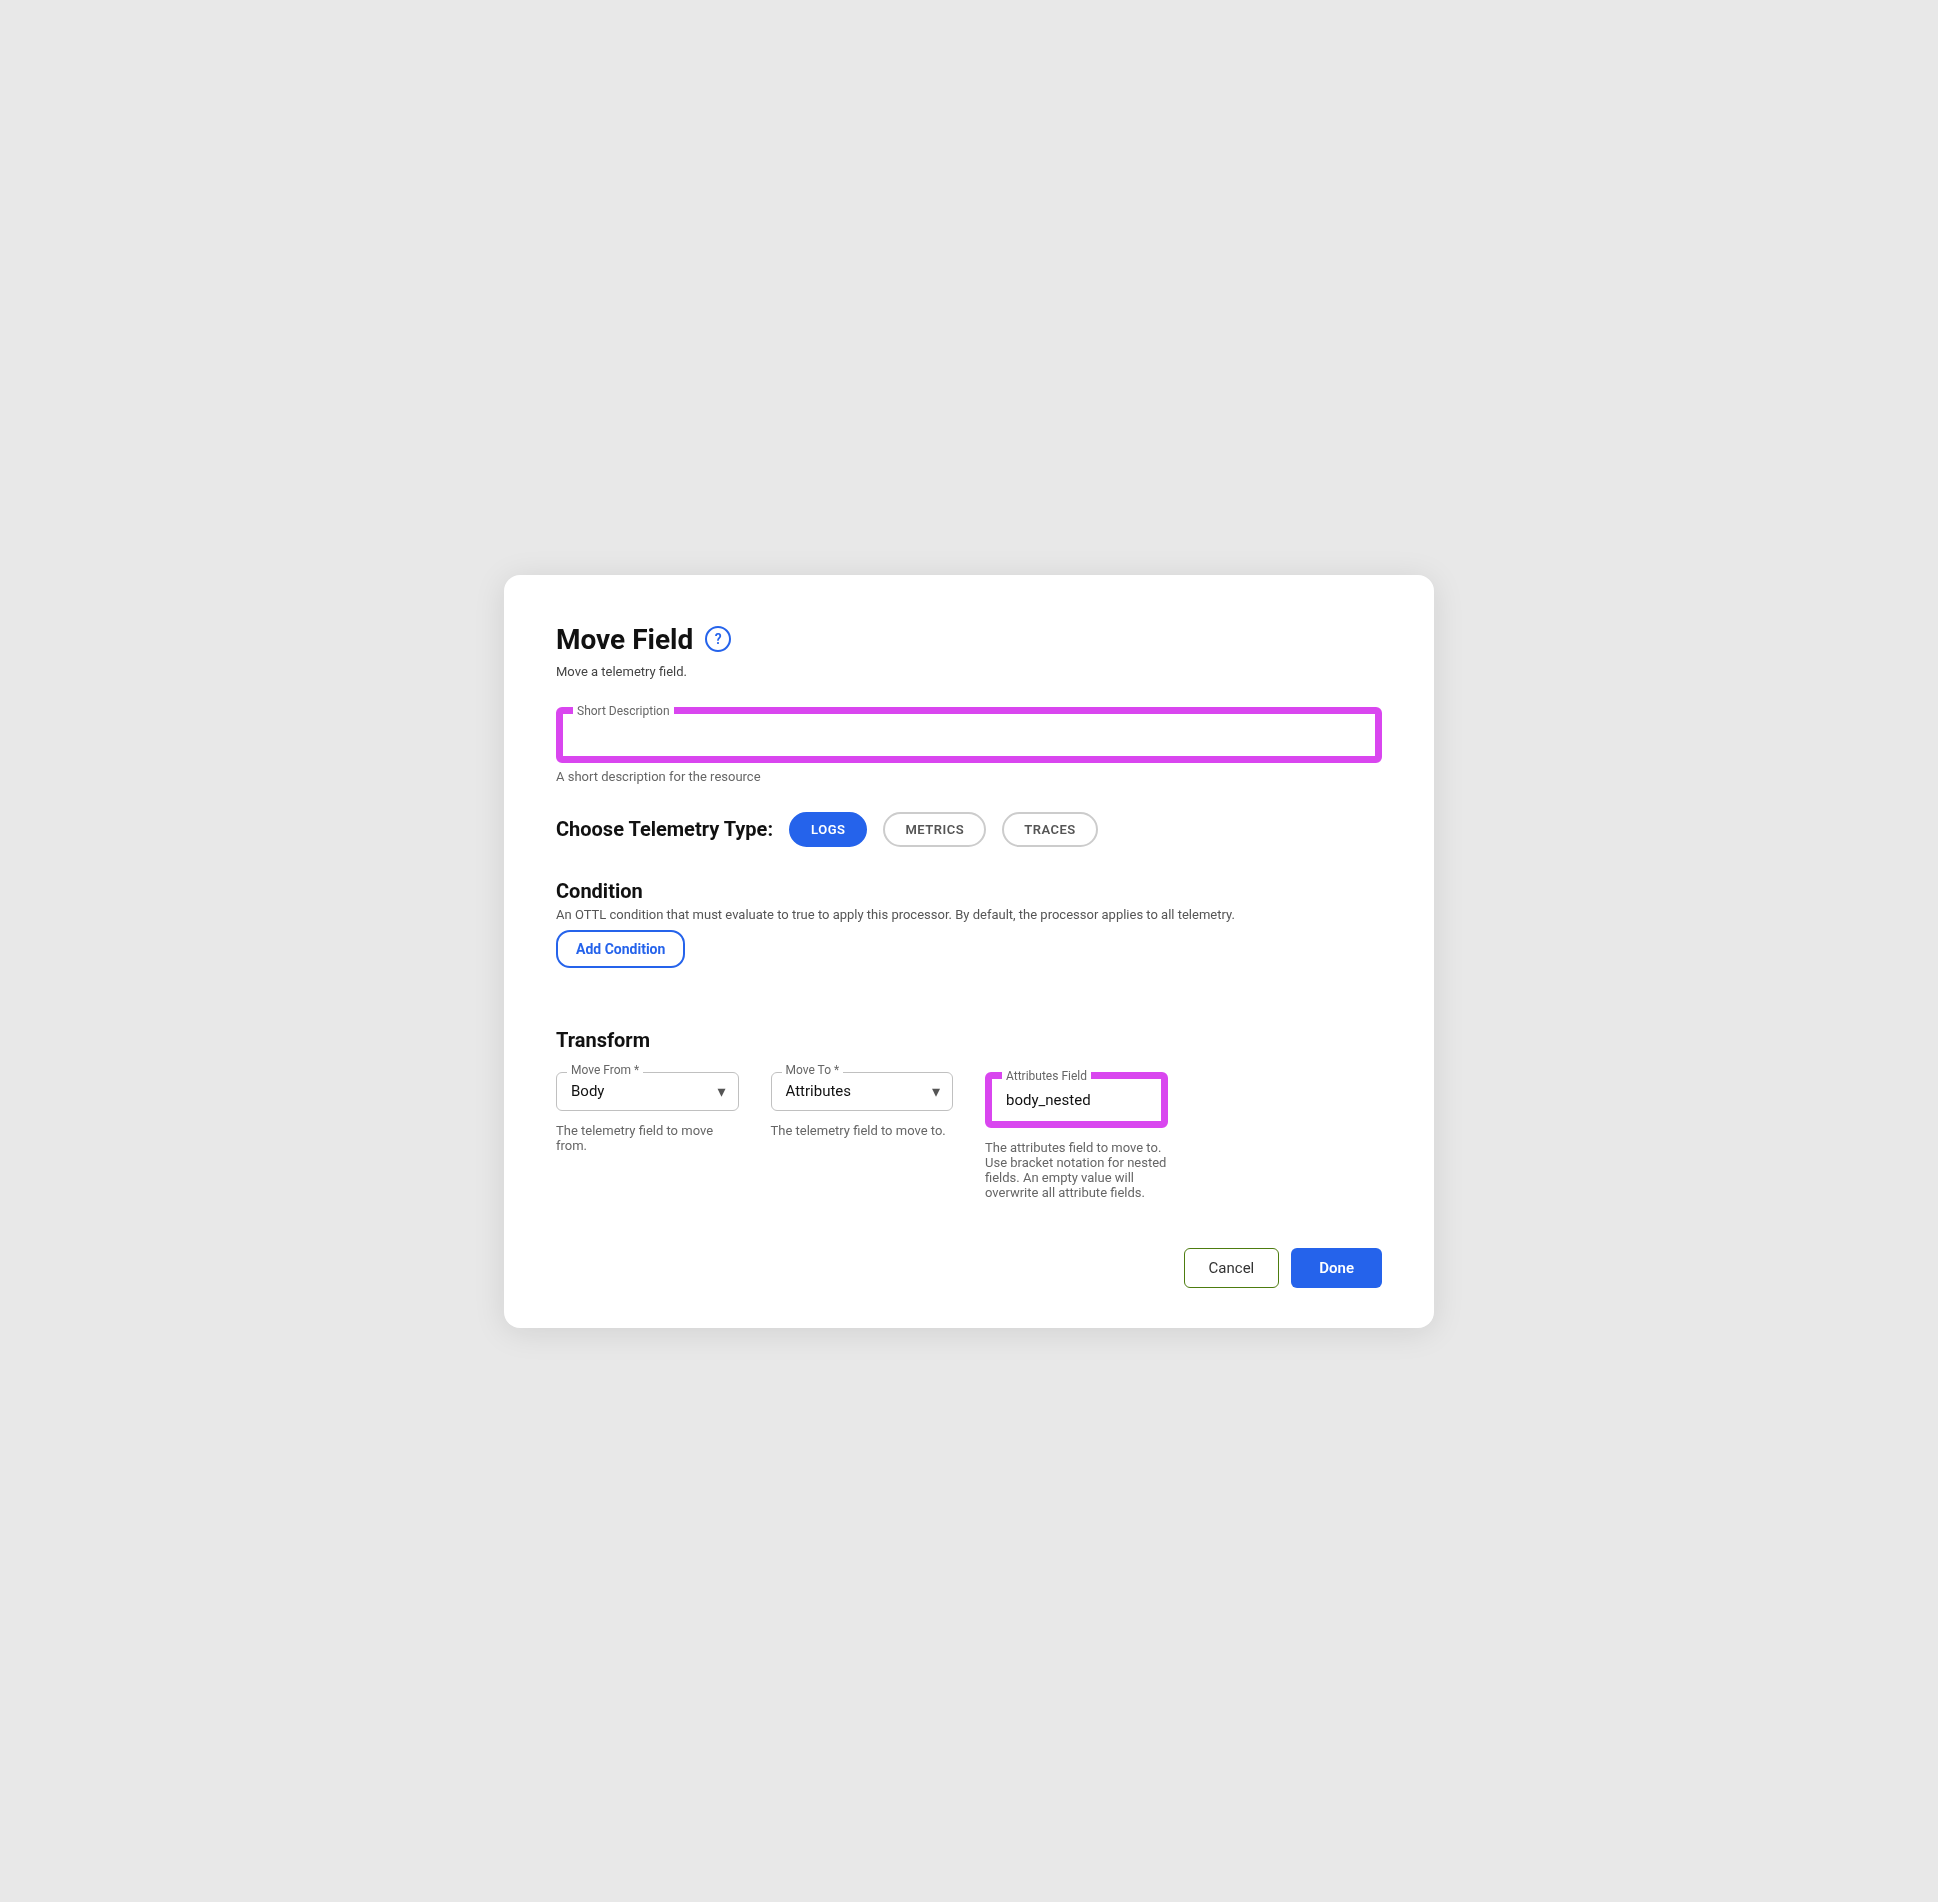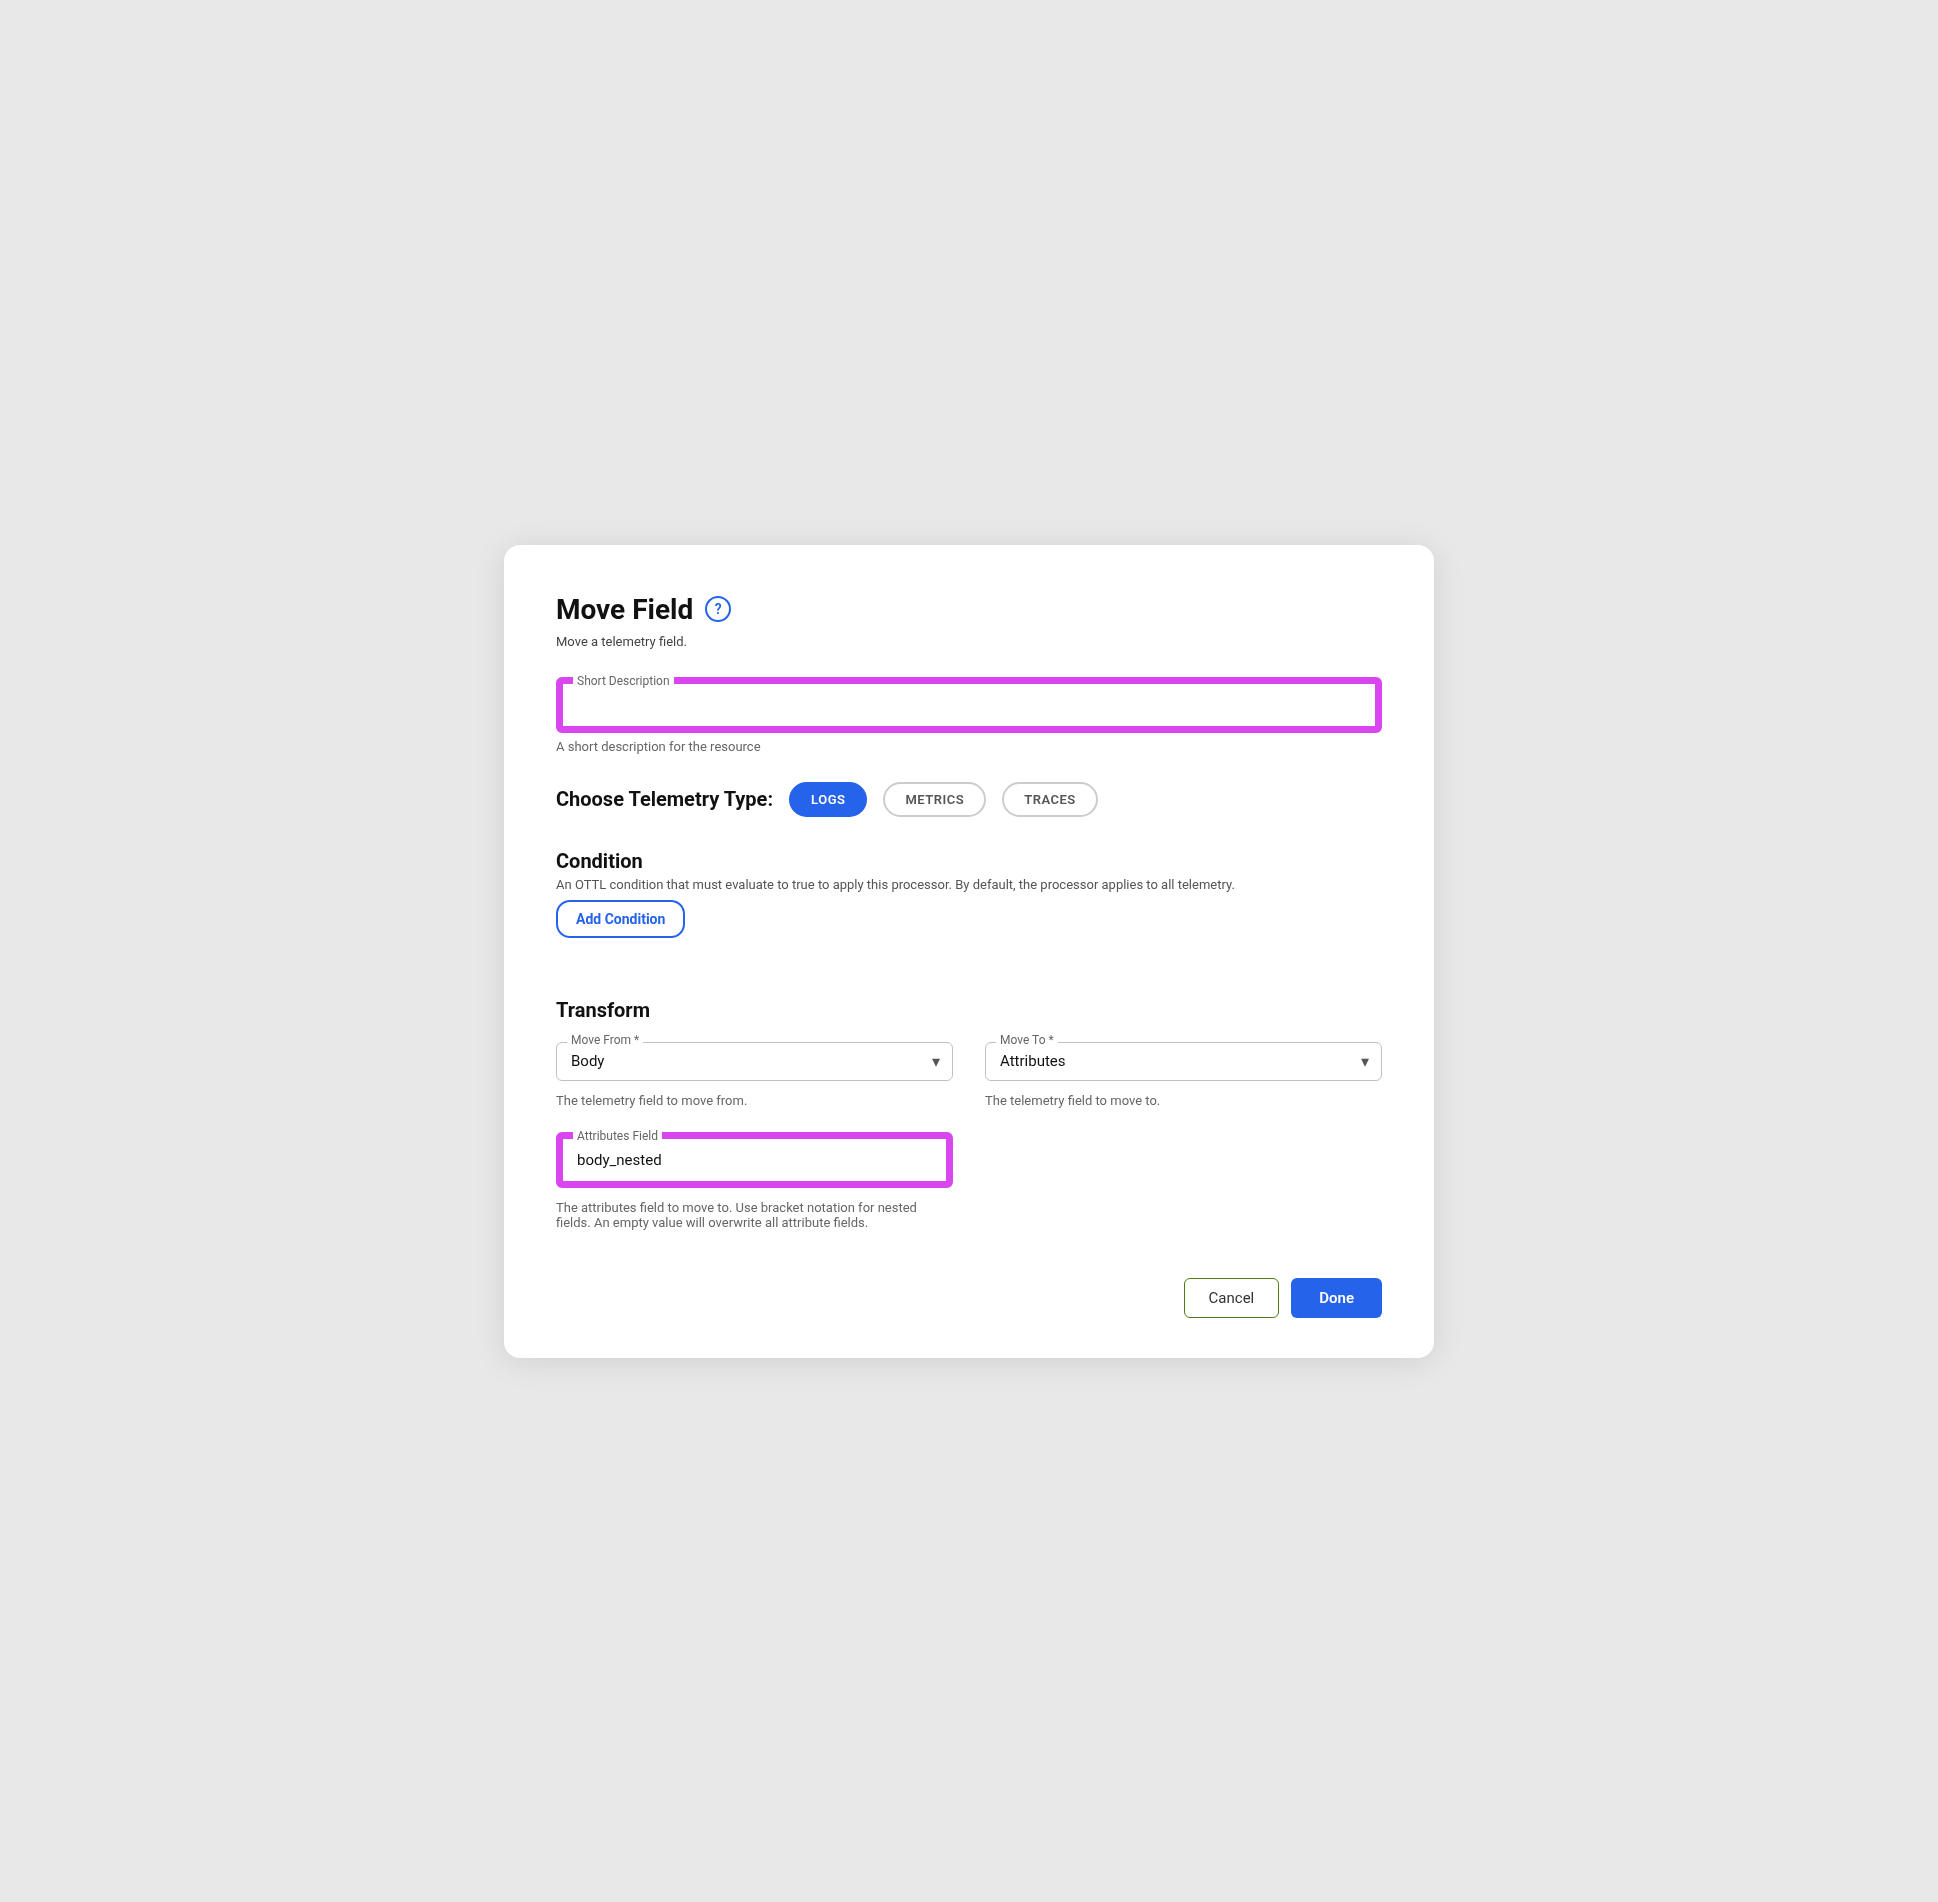--- a/index.html
+++ b/index.html
@@ -154,21 +154,21 @@
       cursor: pointer;
       margin-bottom: 32px;
     }
 
     .transform-section {
       margin-bottom: 32px;
     }
 
     .transform-grid {
       display: grid;
-      grid-template-columns: 1fr 1fr;
+      grid-template-columns: 1fr 1fr 1fr 1fr;
       gap: 24px 32px;
     }
 
     .select-wrapper {
       position: relative;
       border: 1px solid #c0c0c0;
       border-radius: 6px;
       padding: 8px 40px 10px 14px;
       background: #fff;
     }

